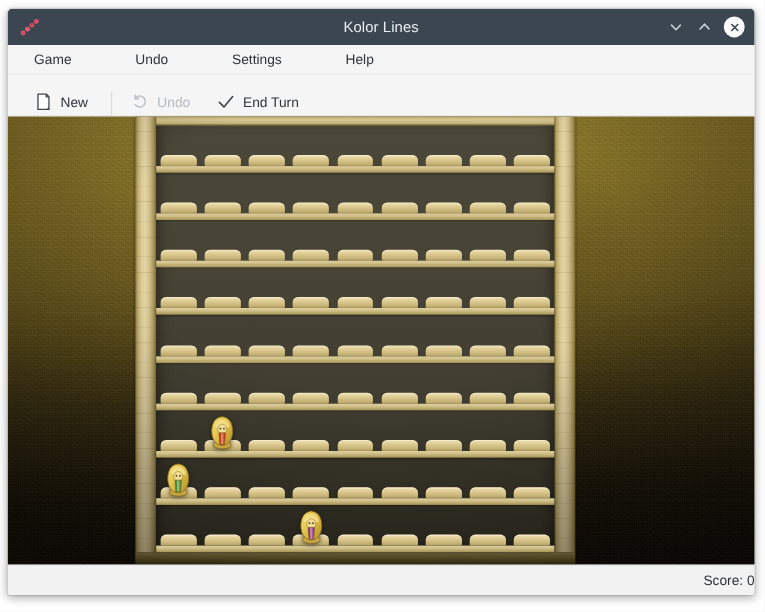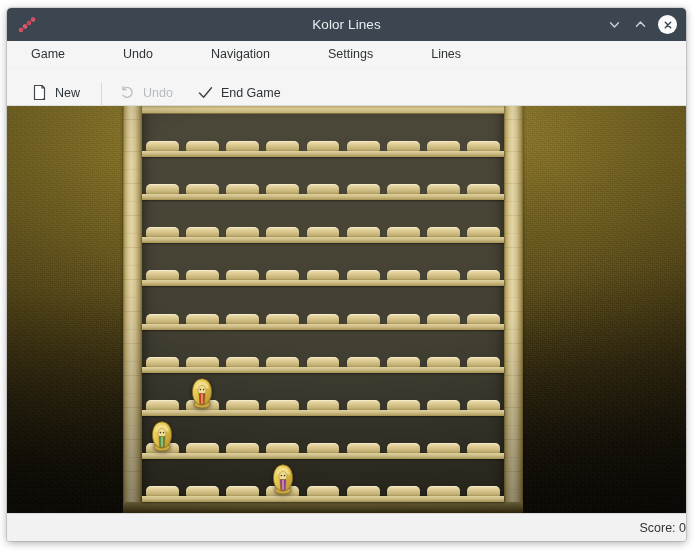--- a/index.html
+++ b/index.html
@@ -300,23 +300,22 @@
         <svg width="12" height="12" viewBox="0 0 12 12">
           <path d="M3.3 3.3 L8.7 8.7 M8.7 3.3 L3.3 8.7" stroke="#3b4650" stroke-width="1.45" stroke-linecap="round"></path>
         </svg>
       </div>
     </div>
   </div>
 
   <div id="menubar">
     <div class="menu-item">Game</div>
     <div class="menu-item">Undo</div>
-    <div class="menu-item">Navigation</div>
     <div class="menu-item">Settings</div>
-    <div class="menu-item">Lines</div>
+    <div class="menu-item">Help</div>
   </div>
 
   <div id="toolbar">
     <div class="tb-btn">
       <span>
         <svg class="tb-ico" viewBox="0 0 17 17">
           <path d="M3.5 1.5 H11 L13.5 4 V15.5 H3.5 Z" fill="#ffffff" stroke="#41474c" stroke-width="1.2" stroke-linejoin="round"></path>
           <path d="M11 1.5 V4 H13.5" fill="none" stroke="#41474c" stroke-width="1.2" stroke-linejoin="round"></path>
           <path d="M11.2 15.5 L13.5 13.2 V15.5 Z" fill="#41474c"></path>
         </svg>
@@ -335,21 +334,21 @@
       </span>
       <span>Undo</span>
     </div>
 
     <div class="tb-btn" style="margin-left:8px;">
       <span>
         <svg class="tb-ico" viewBox="0 0 17 17">
           <path d="M2.5 9 L6.6 13.2 L14.5 3.8" fill="none" stroke="#41474c" stroke-width="1.5" stroke-linecap="round" stroke-linejoin="round"></path>
         </svg>
       </span>
-      <span>End Game</span>
+      <span>End Turn</span>
     </div>
   </div>
 
   <div id="gamearea">
     <div id="grain"></div>
 
     <div id="board-wrap">
       <div class="post left">
           <div class="wgrain"></div>
         </div>

